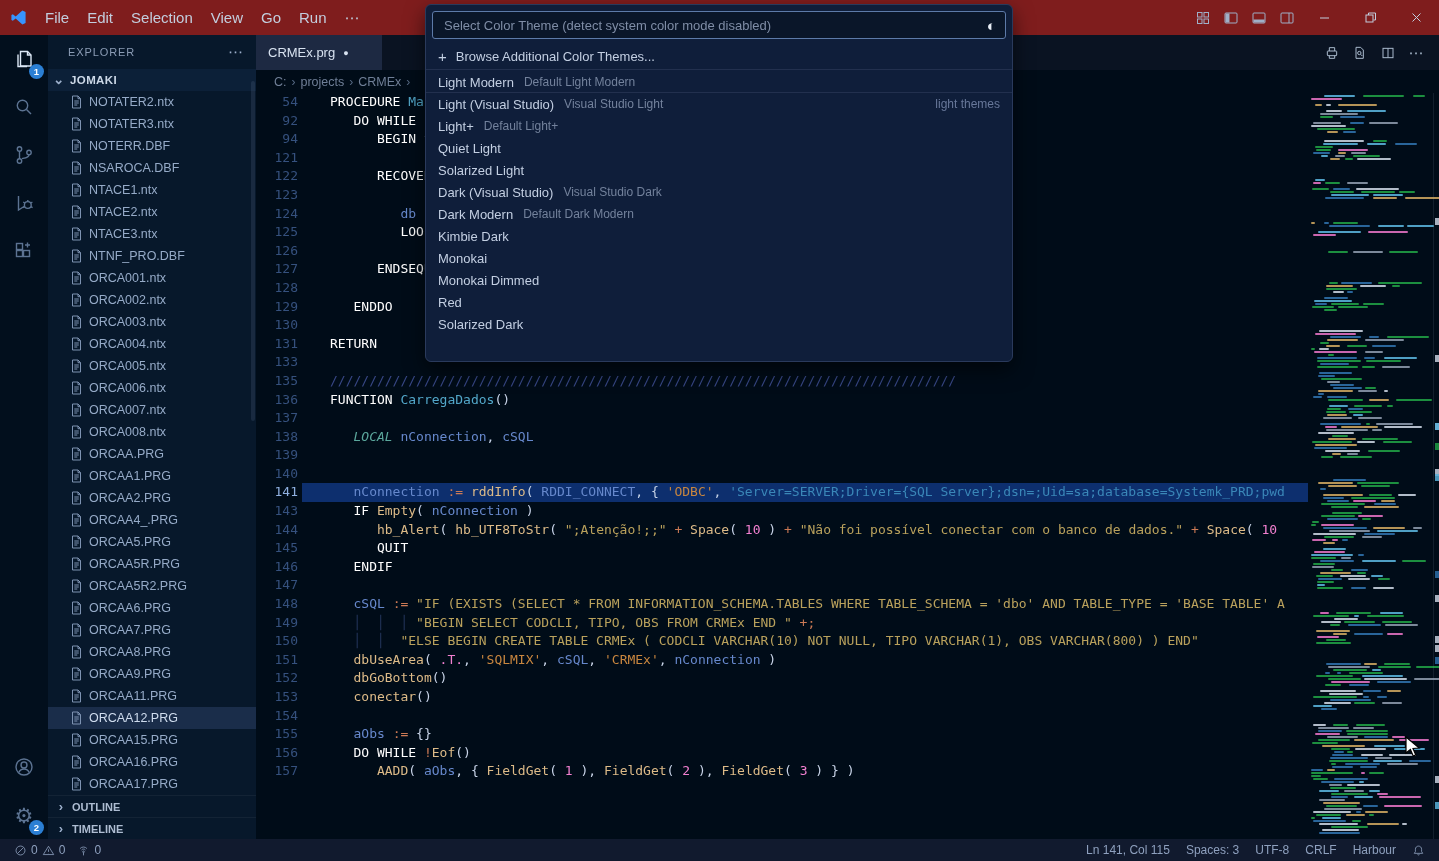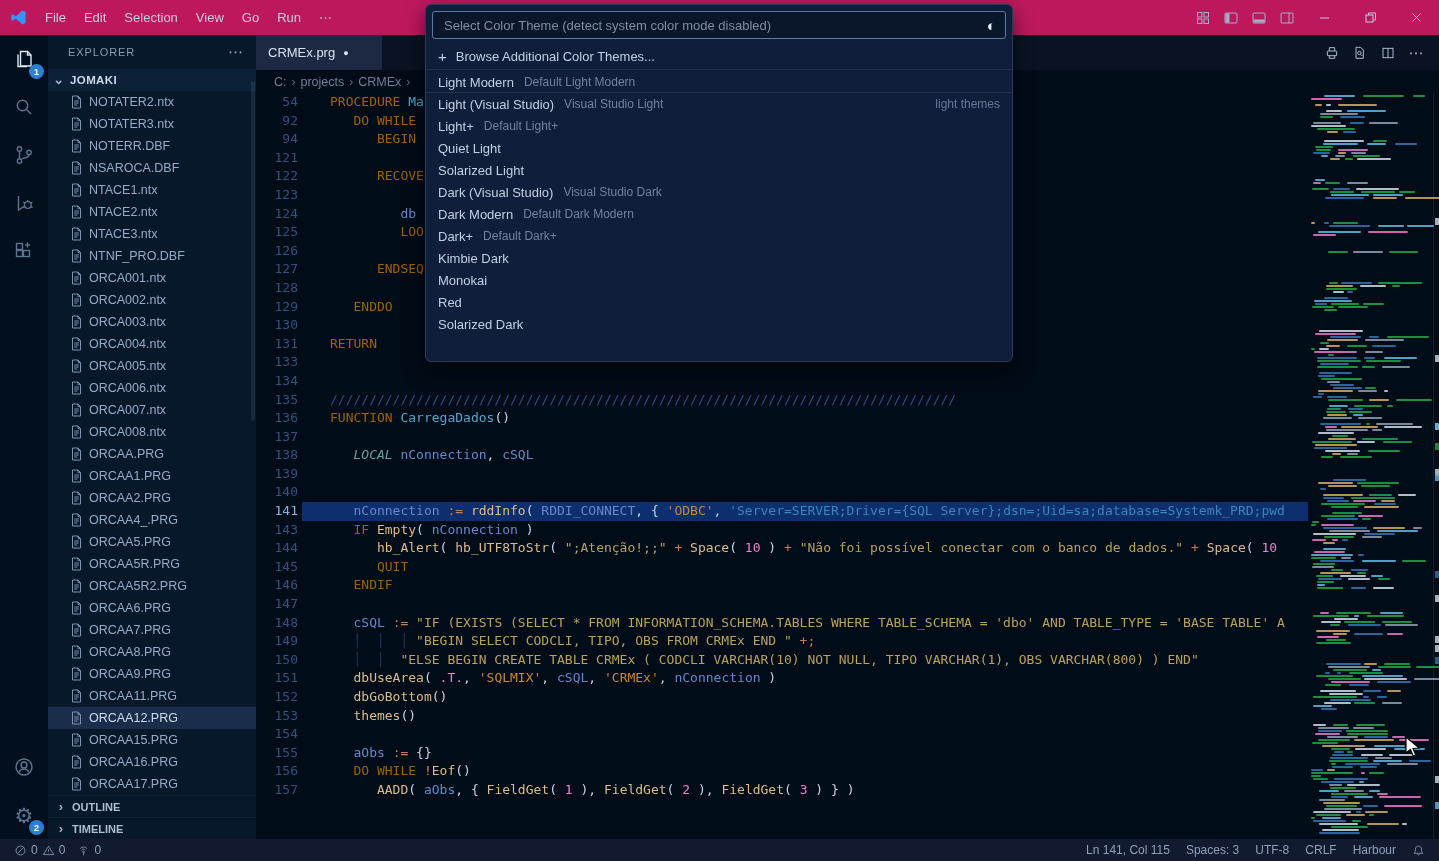--- a/index.html
+++ b/index.html
@@ -1,21 +1,21 @@
 <!DOCTYPE html>
 <html><head>
 <meta charset="utf-8">
 <style>
   *{box-sizing:border-box;user-select:none}
   html,body{margin:0;padding:0}
   body{width:1439px;height:861px;overflow:hidden;background:#000c18;font-family:"Liberation Sans",sans-serif}
   .app{position:relative;width:1439px;height:861px;background:#000c18;overflow:hidden}
 
   
-  .titlebar{position:absolute;top:0;left:0;right:0;height:35px;background:#be185d;display:flex;align-items:center;color:#c3cede;font-size:13px;z-index:10}
+  .titlebar{position:absolute;top:0;left:0;right:0;height:35px;background:#7f1d1d;display:flex;align-items:center;color:#c3cede;font-size:15px;z-index:10}
   .logo{width:36px;display:flex;justify-content:center;align-items:center}
   .menubar{display:flex;height:100%;align-items:center}
   .menu-item{padding:0 9px;height:100%;display:flex;align-items:center}
   .tb-right{margin-left:auto;display:flex;align-items:center;height:100%}
   .tb-icon{width:28px;height:100%;display:flex;align-items:center;justify-content:center;color:#9fb0c8}
   .win-btn{width:46px;height:100%;display:flex;align-items:center;justify-content:center;color:#c3cede}
 
   
   .main{position:absolute;top:35px;left:0;right:0;bottom:22px;display:flex}
 
@@ -51,21 +51,21 @@
   .breadcrumb{height:23px;display:flex;align-items:center;padding-left:18px;font-size:12.5px;color:#6f7f97;gap:2px}
   .bc-sep{color:#56master66;color:#566a85;font-size:12px;padding:0 3px}
   .code-area{position:absolute;top:58px;left:0;right:0;bottom:0;overflow:hidden}
   .rows{position:absolute;top:0;left:0;right:131px;bottom:0;overflow:hidden;font-family:"DejaVu Sans Mono",monospace;font-size:13px}
   .code-row{height:18.6px;line-height:18.6px;display:flex;white-space:pre}
   .gut{flex:0 0 74px;padding-right:32px;text-align:right;color:#35517e}
   .code{flex:1 1 auto;min-width:0;overflow:hidden}
   .code-row.cur .gut{color:#8fb0e0}
   .code-row.cur .code{background:#0d2f6e;box-shadow:-28px 0 0 #0d2f6e}
 
-  .tok-kw{color:#a16207}
+  .tok-kw{color:#ffffff}
   .tok-id{color:#6688cc}
   .tok-fn{color:#ddbb88}
   .tok-fnd{color:#52a7c9}
   .tok-mod{color:#5ba89d;font-style:italic}
   .tok-str{color:#b9a15c}
   .tok-sq{color:#c8863f}
   .tok-sc{color:#3a87b8}
   .tok-num{color:#f280d0}
   .tok-op{color:#cc7a55}
   .tok-pun{color:#c8d4e8}
@@ -615,39 +615,38 @@
             <div class="code-row"><span class="gut">123</span><span class="code">&nbsp;</span></div>
             <div class="code-row"><span class="gut">124</span><span class="code"><span class="tok-sp">         </span><span class="tok-id">db</span></span></div>
             <div class="code-row"><span class="gut">125</span><span class="code"><span class="tok-sp">         </span><span class="tok-kw">LOOP</span></span></div>
             <div class="code-row"><span class="gut">126</span><span class="code">&nbsp;</span></div>
             <div class="code-row"><span class="gut">127</span><span class="code"><span class="tok-sp">      </span><span class="tok-kw">ENDSEQUENCE</span></span></div>
             <div class="code-row"><span class="gut">128</span><span class="code">&nbsp;</span></div>
             <div class="code-row"><span class="gut">129</span><span class="code"><span class="tok-sp">   </span><span class="tok-kw">ENDDO</span></span></div>
             <div class="code-row"><span class="gut">130</span><span class="code">&nbsp;</span></div>
             <div class="code-row"><span class="gut">131</span><span class="code"><span class="tok-kw">RETURN</span></span></div>
             <div class="code-row"><span class="gut">133</span><span class="code">&nbsp;</span></div>
-            <div class="code-row"><span class="gut">134</span><span class="code">&nbsp;</span></div>
             <div class="code-row"><span class="gut">135</span><span class="code"><span class="tok-cmt">////////////////////////////////////////////////////////////////////////////////</span></span></div>
             <div class="code-row"><span class="gut">136</span><span class="code"><span class="tok-kw">FUNCTION</span><span class="tok-sp"> </span><span class="tok-fnd">CarregaDados</span><span class="tok-pun">()</span></span></div>
             <div class="code-row"><span class="gut">137</span><span class="code">&nbsp;</span></div>
             <div class="code-row"><span class="gut">138</span><span class="code"><span class="tok-sp">   </span><span class="tok-mod">LOCAL</span><span class="tok-sp"> </span><span class="tok-id">nConnection</span><span class="tok-pun">,</span><span class="tok-sp"> </span><span class="tok-id">cSQL</span></span></div>
             <div class="code-row"><span class="gut">139</span><span class="code">&nbsp;</span></div>
             <div class="code-row"><span class="gut">140</span><span class="code">&nbsp;</span></div>
             <div class="code-row cur"><span class="gut">141</span><span class="code"><span class="tok-sp">   </span><span class="tok-id">nConnection</span><span class="tok-sp"> </span><span class="tok-op">:=</span><span class="tok-sp"> </span><span class="tok-fn">rddInfo</span><span class="tok-pun">(</span><span class="tok-sp"> </span><span class="tok-id">RDDI_CONNECT</span><span class="tok-pun">,</span><span class="tok-sp"> </span><span class="tok-pun">{</span><span class="tok-sp"> </span><span class="tok-sq">'ODBC'</span><span class="tok-pun">,</span><span class="tok-sp"> </span><span class="tok-sc">'Server=SERVER;Driver={SQL Server};dsn=;Uid=sa;database=Systemk_PRD;pwd</span></span></div>
             <div class="code-row"><span class="gut">143</span><span class="code"><span class="tok-sp">   </span><span class="tok-kw">IF</span><span class="tok-sp"> </span><span class="tok-fn">Empty</span><span class="tok-pun">(</span><span class="tok-sp"> </span><span class="tok-id">nConnection</span><span class="tok-sp"> </span><span class="tok-pun">)</span></span></div>
             <div class="code-row"><span class="gut">144</span><span class="code"><span class="tok-sp">      </span><span class="tok-fn">hb_Alert</span><span class="tok-pun">(</span><span class="tok-sp"> </span><span class="tok-fn">hb_UTF8ToStr</span><span class="tok-pun">(</span><span class="tok-sp"> </span><span class="tok-str">";Atenção!;;"</span><span class="tok-sp"> </span><span class="tok-op">+</span><span class="tok-sp"> </span><span class="tok-fn">Space</span><span class="tok-pun">(</span><span class="tok-sp"> </span><span class="tok-num">10</span><span class="tok-sp"> </span><span class="tok-pun">)</span><span class="tok-sp"> </span><span class="tok-op">+</span><span class="tok-sp"> </span><span class="tok-str">"Não foi possível conectar com o banco de dados."</span><span class="tok-sp"> </span><span class="tok-op">+</span><span class="tok-sp"> </span><span class="tok-fn">Space</span><span class="tok-pun">(</span><span class="tok-sp"> </span><span class="tok-num">10</span></span></div>
             <div class="code-row"><span class="gut">145</span><span class="code"><span class="tok-sp">      </span><span class="tok-kw">QUIT</span></span></div>
             <div class="code-row"><span class="gut">146</span><span class="code"><span class="tok-sp">   </span><span class="tok-kw">ENDIF</span></span></div>
             <div class="code-row"><span class="gut">147</span><span class="code">&nbsp;</span></div>
             <div class="code-row"><span class="gut">148</span><span class="code"><span class="tok-sp">   </span><span class="tok-id">cSQL</span><span class="tok-sp"> </span><span class="tok-op">:=</span><span class="tok-sp"> </span><span class="tok-str">"IF (EXISTS (SELECT * FROM INFORMATION_SCHEMA.TABLES WHERE TABLE_SCHEMA = 'dbo' AND TABLE_TYPE = 'BASE TABLE' A</span></span></div>
             <div class="code-row"><span class="gut">149</span><span class="code"><span class="tok-gd">   │  │  │ </span><span class="tok-str">"BEGIN SELECT CODCLI, TIPO, OBS FROM CRMEx END "</span><span class="tok-sp"> </span><span class="tok-op">+;</span></span></div>
             <div class="code-row"><span class="gut">150</span><span class="code"><span class="tok-gd">   │  │  </span><span class="tok-str">"ELSE BEGIN CREATE TABLE CRMEx ( CODCLI VARCHAR(10) NOT NULL, TIPO VARCHAR(1), OBS VARCHAR(800) ) END"</span></span></div>
             <div class="code-row"><span class="gut">151</span><span class="code"><span class="tok-sp">   </span><span class="tok-fn">dbUseArea</span><span class="tok-pun">(</span><span class="tok-sp"> </span><span class="tok-num">.T.</span><span class="tok-pun">,</span><span class="tok-sp"> </span><span class="tok-sq">'SQLMIX'</span><span class="tok-pun">,</span><span class="tok-sp"> </span><span class="tok-id">cSQL</span><span class="tok-pun">,</span><span class="tok-sp"> </span><span class="tok-sq">'CRMEx'</span><span class="tok-pun">,</span><span class="tok-sp"> </span><span class="tok-id">nConnection</span><span class="tok-sp"> </span><span class="tok-pun">)</span></span></div>
             <div class="code-row"><span class="gut">152</span><span class="code"><span class="tok-sp">   </span><span class="tok-fn">dbGoBottom</span><span class="tok-pun">()</span></span></div>
-            <div class="code-row"><span class="gut">153</span><span class="code"><span class="tok-sp">   </span><span class="tok-fn">themes</span><span class="tok-pun">()</span></span></div>
+            <div class="code-row"><span class="gut">153</span><span class="code"><span class="tok-sp">   </span><span class="tok-fn">conectar</span><span class="tok-pun">()</span></span></div>
             <div class="code-row"><span class="gut">154</span><span class="code">&nbsp;</span></div>
             <div class="code-row"><span class="gut">155</span><span class="code"><span class="tok-sp">   </span><span class="tok-id">aObs</span><span class="tok-sp"> </span><span class="tok-op">:=</span><span class="tok-sp"> </span><span class="tok-pun">{}</span></span></div>
             <div class="code-row"><span class="gut">156</span><span class="code"><span class="tok-sp">   </span><span class="tok-kw">DO WHILE</span><span class="tok-sp"> </span><span class="tok-op">!</span><span class="tok-fn">Eof</span><span class="tok-pun">()</span></span></div>
             <div class="code-row"><span class="gut">157</span><span class="code"><span class="tok-sp">      </span><span class="tok-fn">AADD</span><span class="tok-pun">(</span><span class="tok-sp"> </span><span class="tok-id">aObs</span><span class="tok-pun">,</span><span class="tok-sp"> </span><span class="tok-pun">{</span><span class="tok-sp"> </span><span class="tok-fn">FieldGet</span><span class="tok-pun">(</span><span class="tok-sp"> </span><span class="tok-num">1</span><span class="tok-sp"> </span><span class="tok-pun">),</span><span class="tok-sp"> </span><span class="tok-fn">FieldGet</span><span class="tok-pun">(</span><span class="tok-sp"> </span><span class="tok-num">2</span><span class="tok-sp"> </span><span class="tok-pun">),</span><span class="tok-sp"> </span><span class="tok-fn">FieldGet</span><span class="tok-pun">(</span><span class="tok-sp"> </span><span class="tok-num">3</span><span class="tok-sp"> </span><span class="tok-pun">) } )</span></span></div>
           </div>
         <div class="minimap" id="minimap">
             <div class="mm-bar" style="top: 2px; left: 16px; width: 30.8874px; background: rgb(88, 176, 216);"></div>
             <div class="mm-bar" style="top: 2px; left: 55.1068px; width: 40.6131px; background: rgb(31, 157, 68);"></div>
             <div class="mm-bar" style="top: 2px; left: 104.704px; width: 12.3854px; background: rgb(31, 157, 68);"></div>
             <div class="mm-bar" style="top: 5px; left: 3px; width: 30.9474px; background: rgb(224, 112, 192);"></div>
@@ -1097,30 +1096,29 @@
           <span class="qp-label">Dark (Visual Studio)</span>
           <span class="qp-desc">Visual Studio Dark</span>
           <span class="qp-extras"></span>
         </div>
         <div class="qp-item">
           <span class="qp-label">Dark Modern</span>
           <span class="qp-desc">Default Dark Modern</span>
           <span class="qp-extras"></span>
         </div>
         <div class="qp-item">
-          <span class="qp-label">Dark+</span>
-          <span class="qp-desc">Default Dark+</span>
-          <span class="qp-extras"></span>
-        </div>
-        <div class="qp-item">
           <span class="qp-label">Kimbie Dark</span>
           <span class="qp-extras"></span>
         </div>
         <div class="qp-item">
           <span class="qp-label">Monokai</span>
+          <span class="qp-extras"></span>
+        </div>
+        <div class="qp-item">
+          <span class="qp-label">Monokai Dimmed</span>
           <span class="qp-extras"></span>
         </div>
         <div class="qp-item">
           <span class="qp-label">Red</span>
           <span class="qp-extras"></span>
         </div>
         <div class="qp-item">
           <span class="qp-label">Solarized Dark</span>
           <span class="qp-extras"></span>
         </div>

